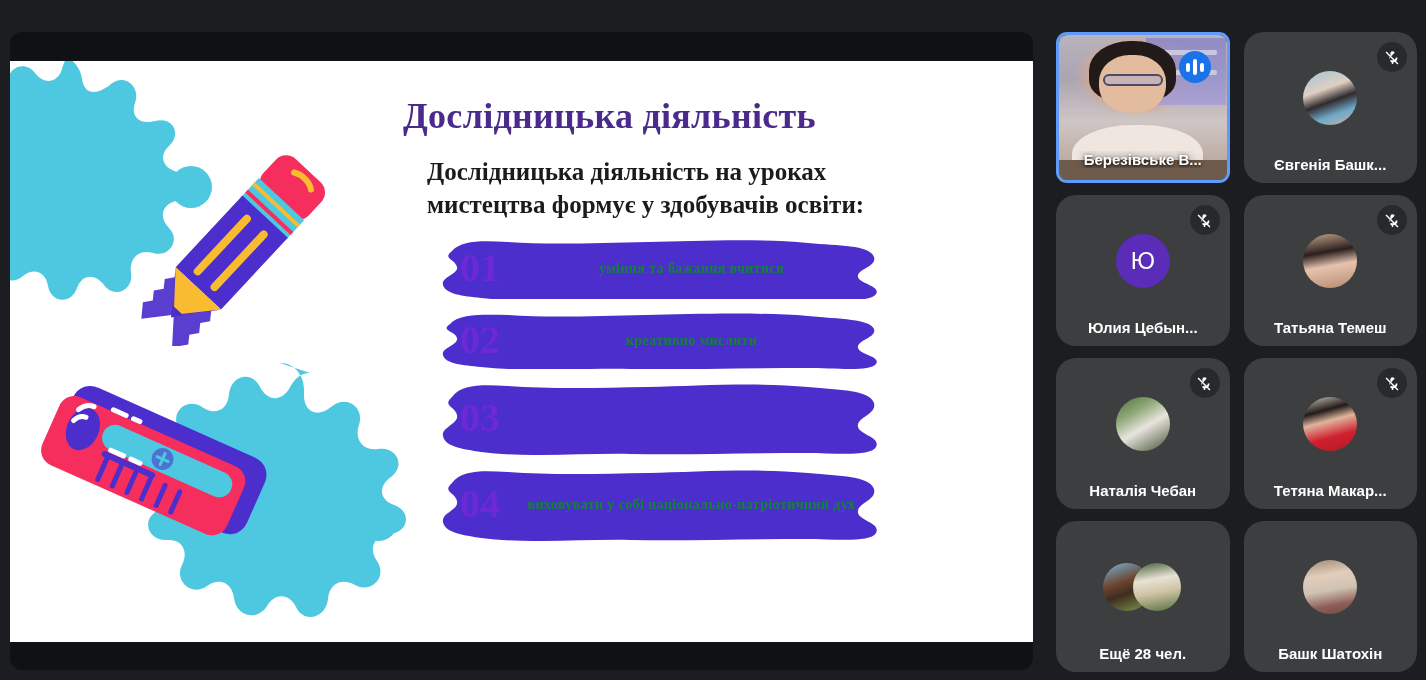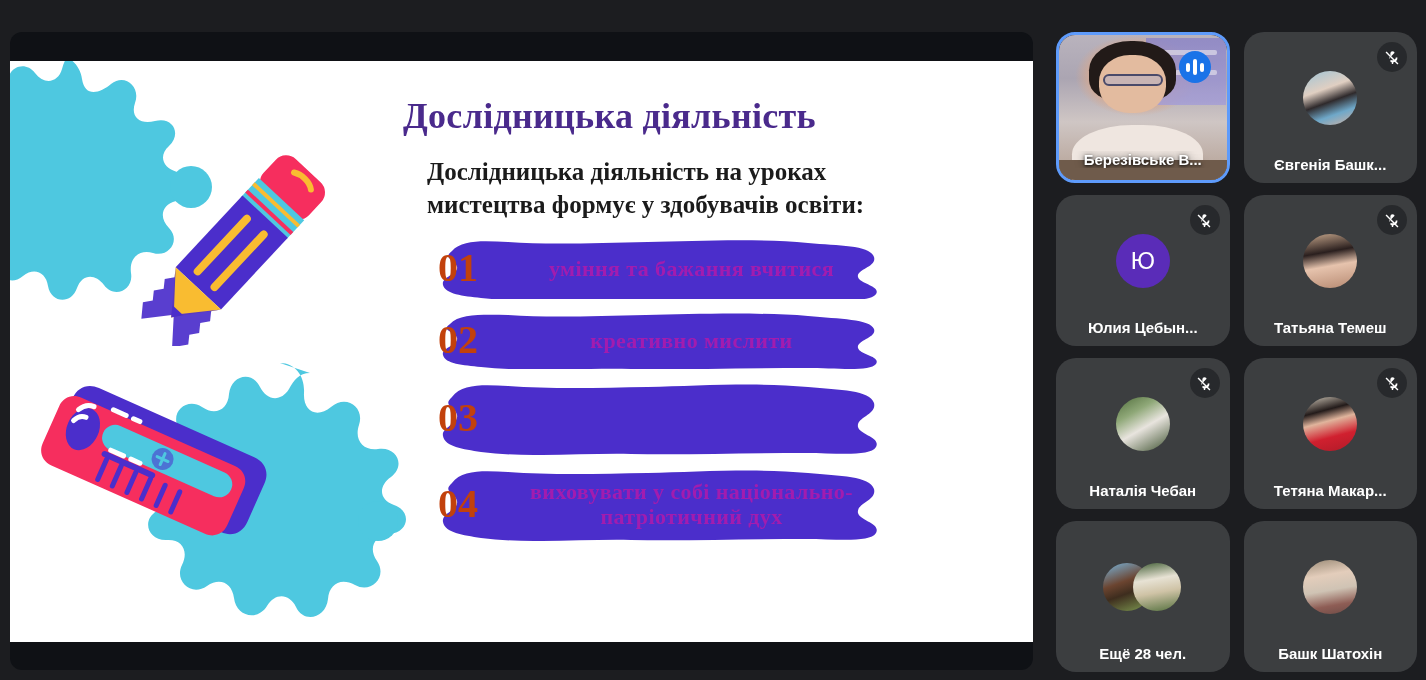--- a/index.html
+++ b/index.html
@@ -85,38 +85,38 @@
   .banner-bg {
     position: absolute;
     left: 0; top: 0; right: 0; bottom: 0;
     z-index: 0;
   }
   .banner-num {
     position: relative;
     z-index: 1;
     flex: 0 0 auto;
     width: 84px;
-    text-align: left;
+    text-align: center;
     font-family: "Liberation Serif", serif;
     font-weight: 700;
     font-size: 40px;
-    color: #c2410c;
+    color: #6d28d9;
     line-height: 1;
   }
   .banner-text {
     position: relative;
     z-index: 1;
     flex: 1 1 auto;
     padding-right: 22px;
     text-align: center;
     font-family: "Liberation Serif", serif;
     font-weight: 700;
-    font-size: 22px;
+    font-size: 14px;
     line-height: 25px;
-    color: #a21caf;
+    color: #15803d;
     letter-spacing: 0.4px;
   }
   .b1 { height: 62px; }
   .b2 { height: 58px; }
   .b3 { height: 74px; }
   .b4 { height: 74px; }
 
   
   .rail {
     position: absolute;
@@ -130,21 +130,21 @@
   }
   .tile {
     position: relative;
     background: #3c3e40;
     border-radius: 20px;
     overflow: hidden;
   }
   .tile.active {
     background: #000;
     border: 3px solid #5e9bfb;
-    border-radius: 19px;
+    border-radius: 11px;
   }
 
   
   .video-fill {
     position: absolute;
     inset: 0;
     background:
       radial-gradient(ellipse 52% 40% at 46% 28%, #e7c4ad 0%, #d8a98e 48%, rgba(0,0,0,0) 70%),
       linear-gradient(180deg, #b9b3bd 0%, #aba5b2 30%, #cfc6c4 60%, #b39f92 100%);
       overflow: hidden;

